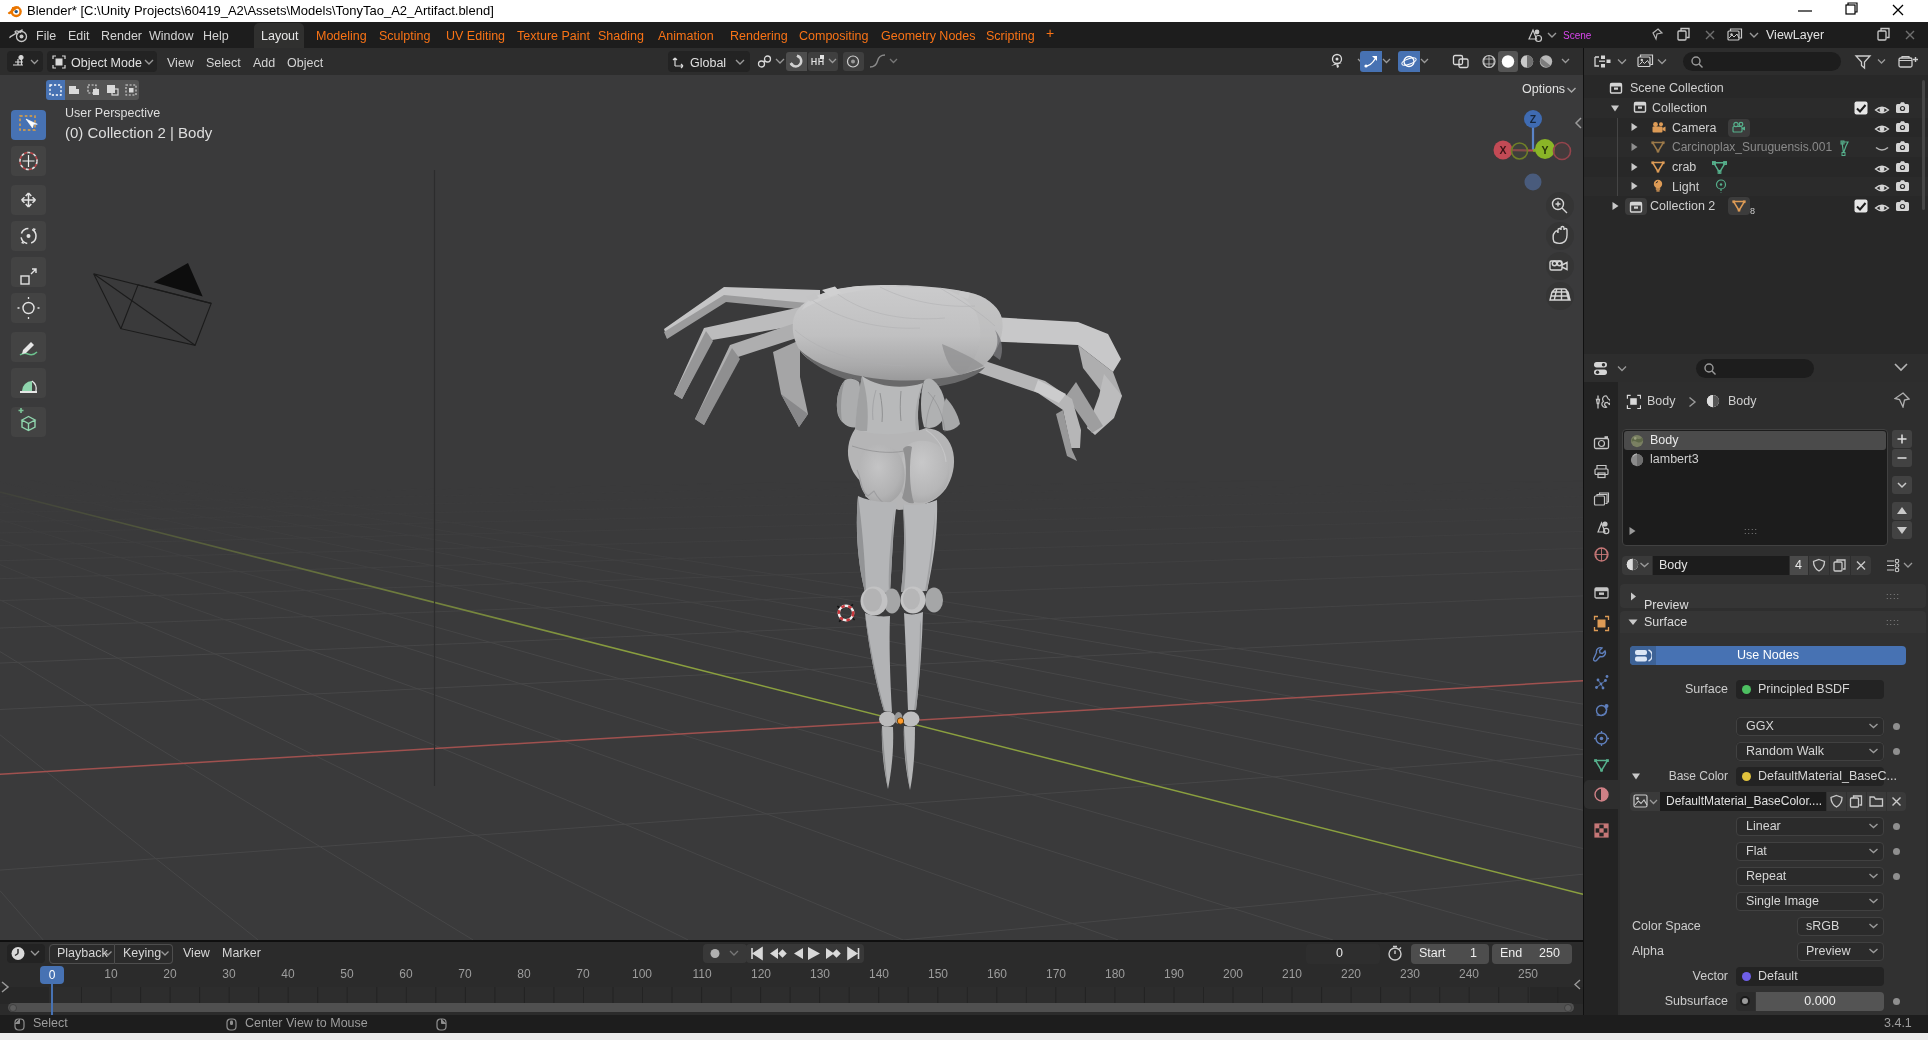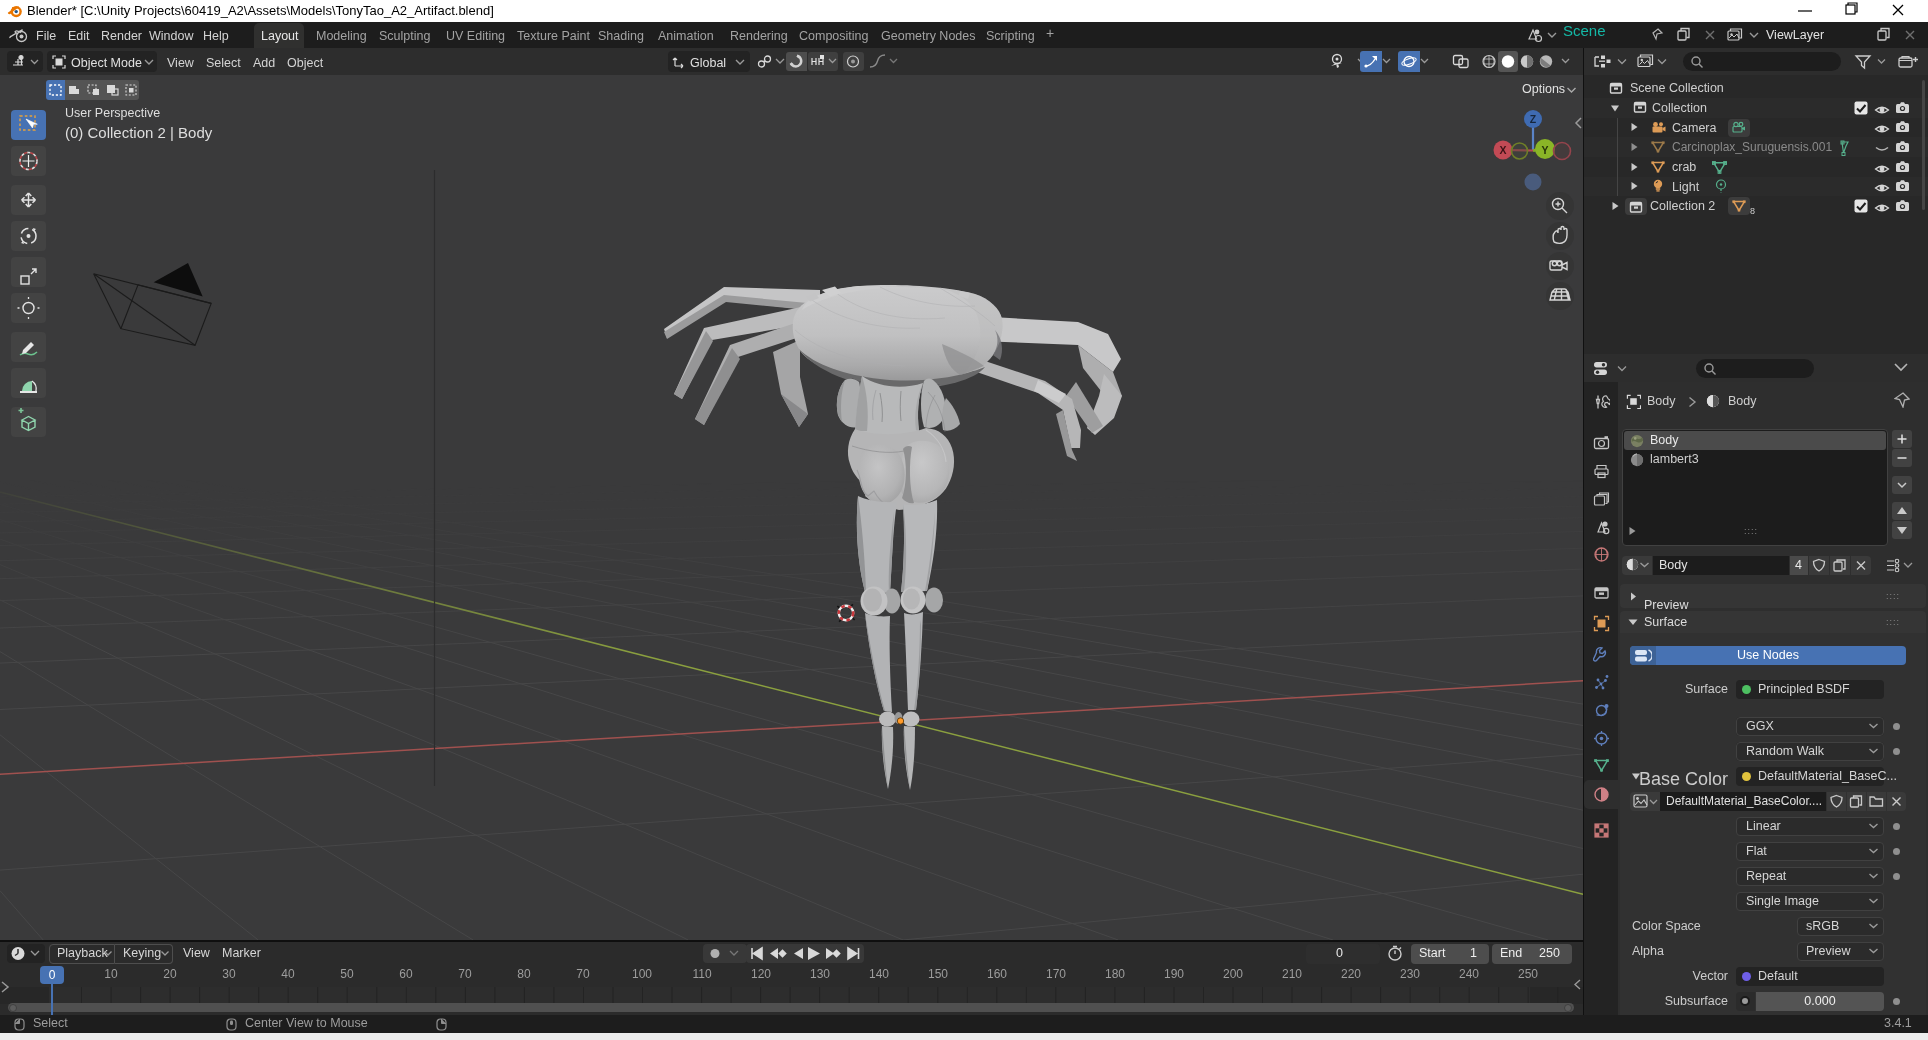--- a/index.html
+++ b/index.html
@@ -11,21 +11,21 @@
 #vpheader { left:0; top:48px; width:1583px; height:27px; background:#2d2d2d; }
 #viewport { left:0; top:75px; width:1583px; height:865px; background:#3a3a3b; }
 #timeline { left:0; top:940px; width:1583px; height:75px; background:#2b2b2b; }
 #outliner { left:1584px; top:48px; width:344px; height:306px; background:#282828; }
 #props { left:1584px; top:354px; width:344px; height:661px; background:#2e2e2e; }
 #statusbar { left:0; top:1015px; width:1928px; height:18px; background:#1d1d1d; }
 #bottomstrip { left:0; top:1033px; width:1928px; height:7px; background:#ededed; }
 .vborder { position:absolute; left:1583px; top:48px; width:1px; height:967px; background:#101010; }
 .txt { position:absolute; white-space:nowrap; }
 .menu { top:7px; font-size:12.5px; color:#d4d4d4; }
-.tab { top:7px; font-size:12.5px; color:#a3a3a3; }
+.tab { top:7px; font-size:12.5px; color:#f97316; }
 .tab.on { color:#e8e8e8; }
 .hmenu { top:8px; font-size:12.5px; color:#d4d4d4; }
 .tbtn { position:absolute; left:0; width:35px; height:30px; background:#434343; border-radius:4px; }
 </style>
 </head>
 <body>
 <div class="abs" id="titlebar">
   <svg class="abs" style="left:7px;top:3px" width="16" height="16" viewBox="0 0 16 16">
     <circle cx="9.2" cy="8.6" r="5.6" fill="#ea7600"></circle>
     <circle cx="9.2" cy="8.6" r="3.2" fill="#fff"></circle>
@@ -65,21 +65,21 @@
   <div class="txt tab" style="left:799px">Compositing</div>
   <div class="txt tab" style="left:881px">Geometry Nodes</div>
   <div class="txt tab" style="left:986px">Scripting</div>
   <div class="txt tab" style="left:1046px;font-size:14px;top:3px">+</div>
   <svg class="abs" style="left:1523px;top:4px" width="34" height="18" viewBox="0 0 34 18">
     <path d="M6 13 L10 4 L13.5 13 Z" fill="none" stroke="#c9c9c9" stroke-width="1.2"></path>
     <circle cx="14" cy="6" r="2.4" fill="#c9c9c9"></circle>
     <circle cx="15.5" cy="12.5" r="3" fill="none" stroke="#c9c9c9" stroke-width="1.2"></circle>
     <path d="M25 7 l4 4 l4 -4" fill="none" stroke="#999" stroke-width="1.4"></path>
   </svg>
-  <div class="txt" style="left:1563px;top:0;font-size:15px;color:#14b8a6">Scene</div>
+  <div class="txt" style="left:1563px;top:8px;font-size:10px;color:#d946ef">Scene</div>
   <svg class="abs" style="left:1650px;top:5px" width="70" height="16" viewBox="0 0 70 16">
     <path d="M8 2 l4 4 -5 1 -1 5 -3 -6 z" fill="none" stroke="#b5b5b5" stroke-width="1.2"></path>
     <rect x="28" y="4" width="8" height="9" rx="1" fill="none" stroke="#c9c9c9" stroke-width="1.3"></rect>
     <path d="M31 4 v-2.5 h8 v9 h-2.5" fill="none" stroke="#c9c9c9" stroke-width="1.3"></path>
     <path d="M56 4 l8 8 M64 4 l-8 8" stroke="#6f6f6f" stroke-width="1.4"></path>
   </svg>
   <svg class="abs" style="left:1725px;top:4px" width="34" height="18" viewBox="0 0 34 18">
     <rect x="3" y="5" width="11" height="9" rx="1" fill="none" stroke="#c9c9c9" stroke-width="1.2"></rect>
     <path d="M5.5 5 v-2 h11 v9 h-2" fill="none" stroke="#c9c9c9" stroke-width="1.2"></path>
     <circle cx="6.5" cy="8.5" r="1.2" fill="#c9c9c9"></circle>
@@ -953,21 +953,21 @@
       <path d="M1.5 2 l4 3.5 4-3.5" fill="none" stroke="#9a9a9a" stroke-width="1.4"></path>
     </svg>
 <div class="abs" style="left:309px;top:369px;width:7px;height:7px;border-radius:50%;background:#8f8f8f"></div>
 <div class="abs" style="left:152px;top:388px;width:148px;height:19px;background:#232323;border-radius:4px"></div>
 <div class="abs" style="left:152px;top:388px;width:148px;height:19px;background:#2b2b2b;border:1px solid #414141;border-radius:4px"></div>
 <div class="txt" style="left:162px;top:390px;font-size:12.5px;color:#d5d5d5">Random Walk</div>
 <svg class="abs" style="left:284px;top:393px" width="11" height="9" viewBox="0 0 11 9">
       <path d="M1.5 2 l4 3.5 4-3.5" fill="none" stroke="#9a9a9a" stroke-width="1.4"></path>
     </svg>
 <div class="abs" style="left:309px;top:394px;width:7px;height:7px;border-radius:50%;background:#8f8f8f"></div>
-<div class="txt" style="left:144px;top:415px;font-size:18px;color:#cccccc;transform:translateX(-100%)">Base Color</div>
+<div class="txt" style="left:144px;top:415px;font-size:12px;color:#cccccc;transform:translateX(-100%)">Base Color</div>
 <div class="abs" style="left:152px;top:413px;width:148px;height:19px;background:#232323;border-radius:4px"></div>
 <div class="abs" style="left:158px;top:418px;width:9px;height:9px;border-radius:50%;background:#e0c23d"></div>
 <div class="txt" style="left:174px;top:415px;font-size:12.5px;color:#d5d5d5">DefaultMaterial_BaseC...</div>
 <svg class="abs" style="left:47px;top:417px" width="10" height="10" viewBox="0 0 10 10">
       <path d="M1 2.5 L9 2.5 L5 8.5 Z" fill="#c9c9c9"></path>
     </svg>
 <div class="abs" style="left:46px;top:438px;width:30px;height:19px;background:#3a3a3a;border-radius:4px 0 0 4px"></div>
 <svg class="abs" style="left:49px;top:440px" width="26" height="15" viewBox="0 0 26 15">
 <rect x="1" y="1" width="13" height="12" rx="1.5" fill="none" stroke="#c9c9c9" stroke-width="1.2"></rect>
       <circle cx="4.5" cy="4.5" r="1.4" fill="#c9c9c9"></circle>

